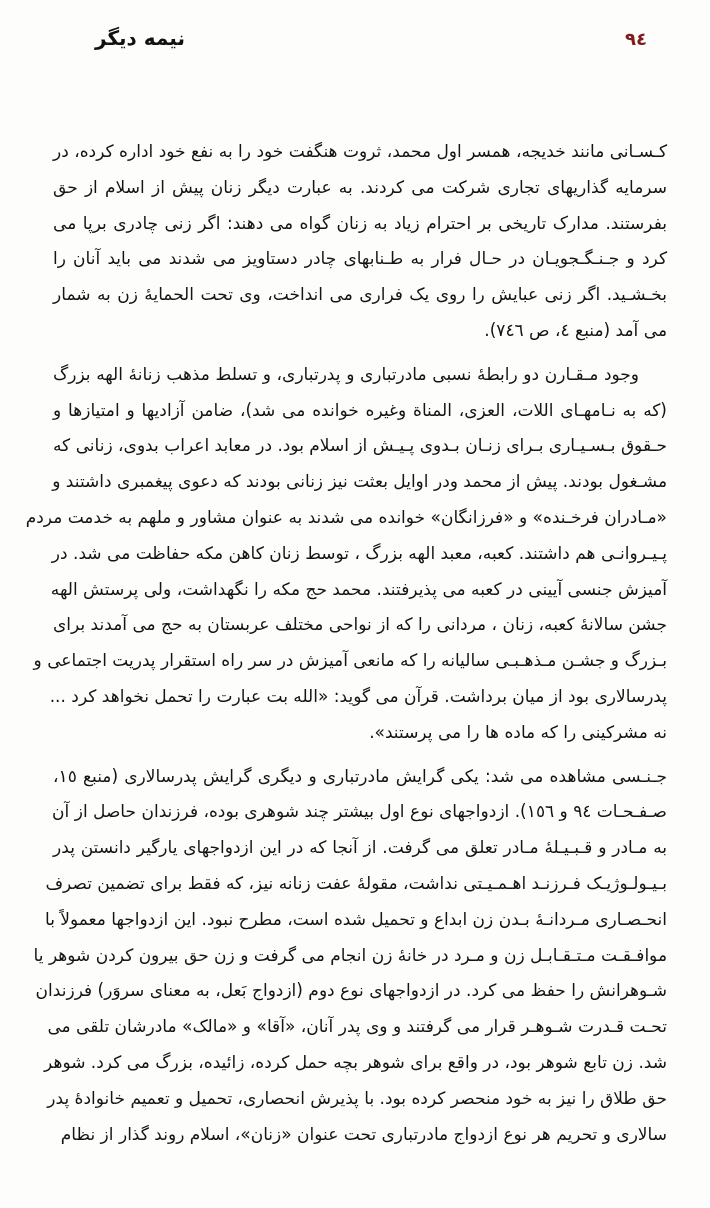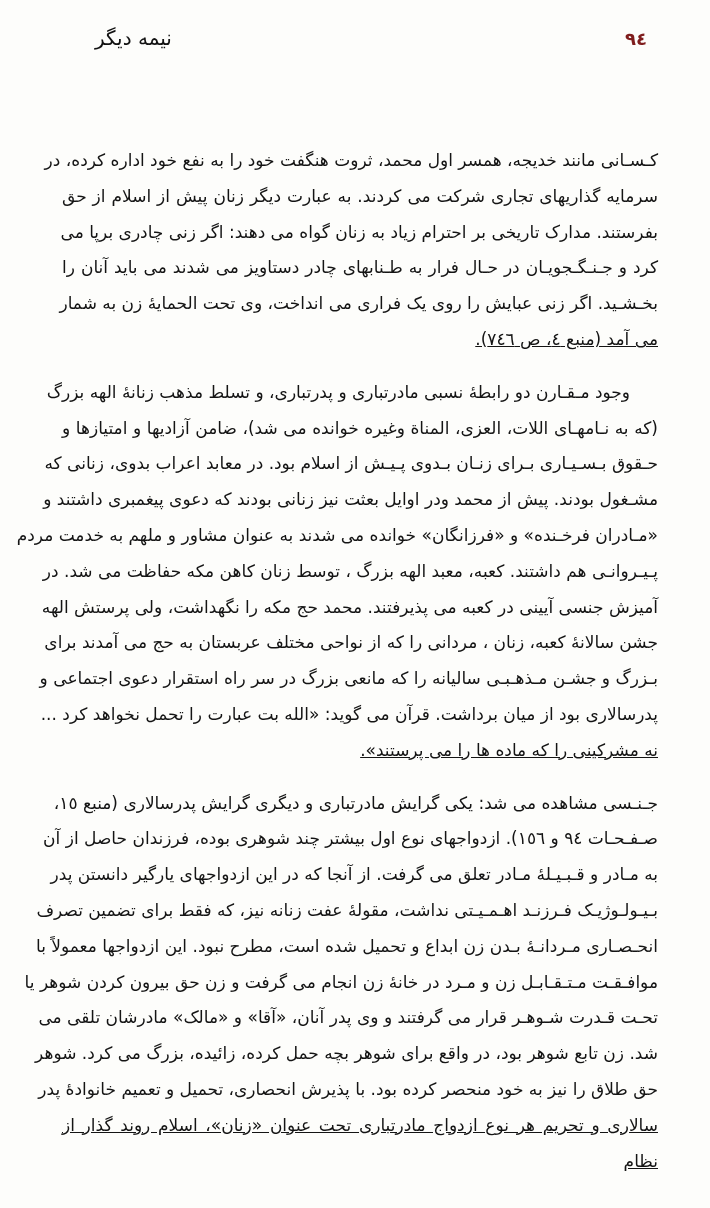--- a/index.html
+++ b/index.html
@@ -23,21 +23,21 @@
     top: 0;
     left: 0;
     right: 0;
     height: 70px;
   }
   .header-title {
     position: absolute;
     top: 26px;
     left: 95px;
     font-size: 20px;
-    font-weight: normal;
+    font-weight: bold;
     letter-spacing: 0;
     color: #111;
     direction: rtl;
   }
   .header-page-number {
     position: absolute;
     top: 28px;
     right: 63px;
     font-size: 18px;
     font-weight: bold;
@@ -46,34 +46,33 @@
   .body-text {
     position: absolute;
     top: 126px;
     right: 35px;
     width: 630px;
     direction: rtl;
     font-size: 17px;
     line-height: 35.8px;
   }
   .paragraph {
-    margin: 17px;
+    margin: 8px;
     padding: 0;
   }
   .text-line {
     text-align: justify;
     text-align-last: justify;
     white-space: nowrap;
     height: 35.8px;
     overflow: visible;
   }
   .text-line.last {
     text-align-last: right;
     white-space: normal;
-    text-decoration: underline;
   }
   .text-line.indent {
     padding-right: 28px;
   }
 </style>
 </head>
 <body>
 
 <div class="page">
 
@@ -93,31 +92,32 @@
       </div>
       <div class="paragraph">
         <div class="text-line indent">وجود مـقـارن دو رابطهٔ نسبی مادرتباری و پدرتباری، و تسلط مذهب زنانهٔ الهه بزرگ</div>
         <div class="text-line">(که به نـامهـای اللات، العزی، المناة وغیره خوانده می شد)، ضامن آزادیها و امتیازها و</div>
         <div class="text-line">حـقوق بـسـیـاری بـرای زنـان بـدوی پـیـش از اسلام بود. در معابد اعراب بدوی، زنانی که</div>
         <div class="text-line">مشـغول بودند. پیش از محمد ودر اوایل بعثت نیز زنانی بودند که دعوی پیغمبری داشتند و</div>
         <div class="text-line">«مـادران فرخـنده» و «فرزانگان» خوانده می شدند به عنوان مشاور و ملهم به خدمت مردم</div>
         <div class="text-line">پـیـروانـی هم داشتند. کعبه، معبد الهه بزرگ ، توسط زنان کاهن مکه حفاظت می شد. در</div>
         <div class="text-line">آمیزش جنسی آیینی در کعبه می پذیرفتند. محمد حج مکه را نگهداشت، ولی پرستش الهه</div>
         <div class="text-line">جشن سالانهٔ کعبه، زنان ، مردانی را که از نواحی مختلف عربستان به حج می آمدند برای</div>
-        <div class="text-line">بـزرگ و جشـن مـذهـبـی سالیانه را که مانعی بزرگ در سر راه استقرار دعوی اجتماعی و</div>
+        <div class="text-line">بـزرگ و جشـن مـذهـبـی سالیانه را که مانعی آمیزش در سر راه استقرار پدریت اجتماعی و</div>
         <div class="text-line">پدرسالاری بود از میان برداشت. قرآن می گوید: «الله بت عبارت را تحمل نخواهد کرد ...</div>
         <div class="text-line last">نه مشرکینی را که ماده ها را می پرستند».</div>
       </div>
       <div class="paragraph">
         <div class="text-line">جـنـسی مشاهده می شد: یکی گرایش مادرتباری و دیگری گرایش پدرسالاری (منبع ١٥،</div>
         <div class="text-line">صـفـحـات ٩٤ و ١٥٦). ازدواجهای نوع اول بیشتر چند شوهری بوده، فرزندان حاصل از آن</div>
         <div class="text-line">به مـادر و قـبـیـلهٔ مـادر تعلق می گرفت. از آنجا که در این ازدواجهای یارگیر دانستن پدر</div>
         <div class="text-line">بـیـولـوژیـک فـرزنـد اهـمـیـتی نداشت، مقولهٔ عفت زنانه نیز، که فقط برای تضمین تصرف</div>
         <div class="text-line">انحـصـاری مـردانـهٔ بـدن زن ابداع و تحمیل شده است، مطرح نبود. این ازدواجها معمولاً با</div>
         <div class="text-line">موافـقـت مـتـقـابـل زن و مـرد در خانهٔ زن انجام می گرفت و زن حق بیرون کردن شوهر یا</div>
+        <div class="text-line">شـوهرانش را حفظ می کرد. در ازدواجهای نوع دوم (ازدواج بَعل، به معنای سروَر) فرزندان</div>
         <div class="text-line">تحـت قـدرت شـوهـر قرار می گرفتند و وی پدر آنان، «آقا» و «مالک» مادرشان تلقی می</div>
         <div class="text-line">شد. زن تابع شوهر بود، در واقع برای شوهر بچه حمل کرده، زائیده، بزرگ می کرد. شوهر</div>
         <div class="text-line">حق طلاق را نیز به خود منحصر کرده بود. با پذیرش انحصاری، تحمیل و تعمیم خانوادهٔ پدر</div>
         <div class="text-line last">سالاری و تحریم هر نوع ازدواج مادرتباری تحت عنوان «زنان»، اسلام روند گذار از نظام</div>
       </div>
     </div>
 
 </div>
 
 </body></html>

